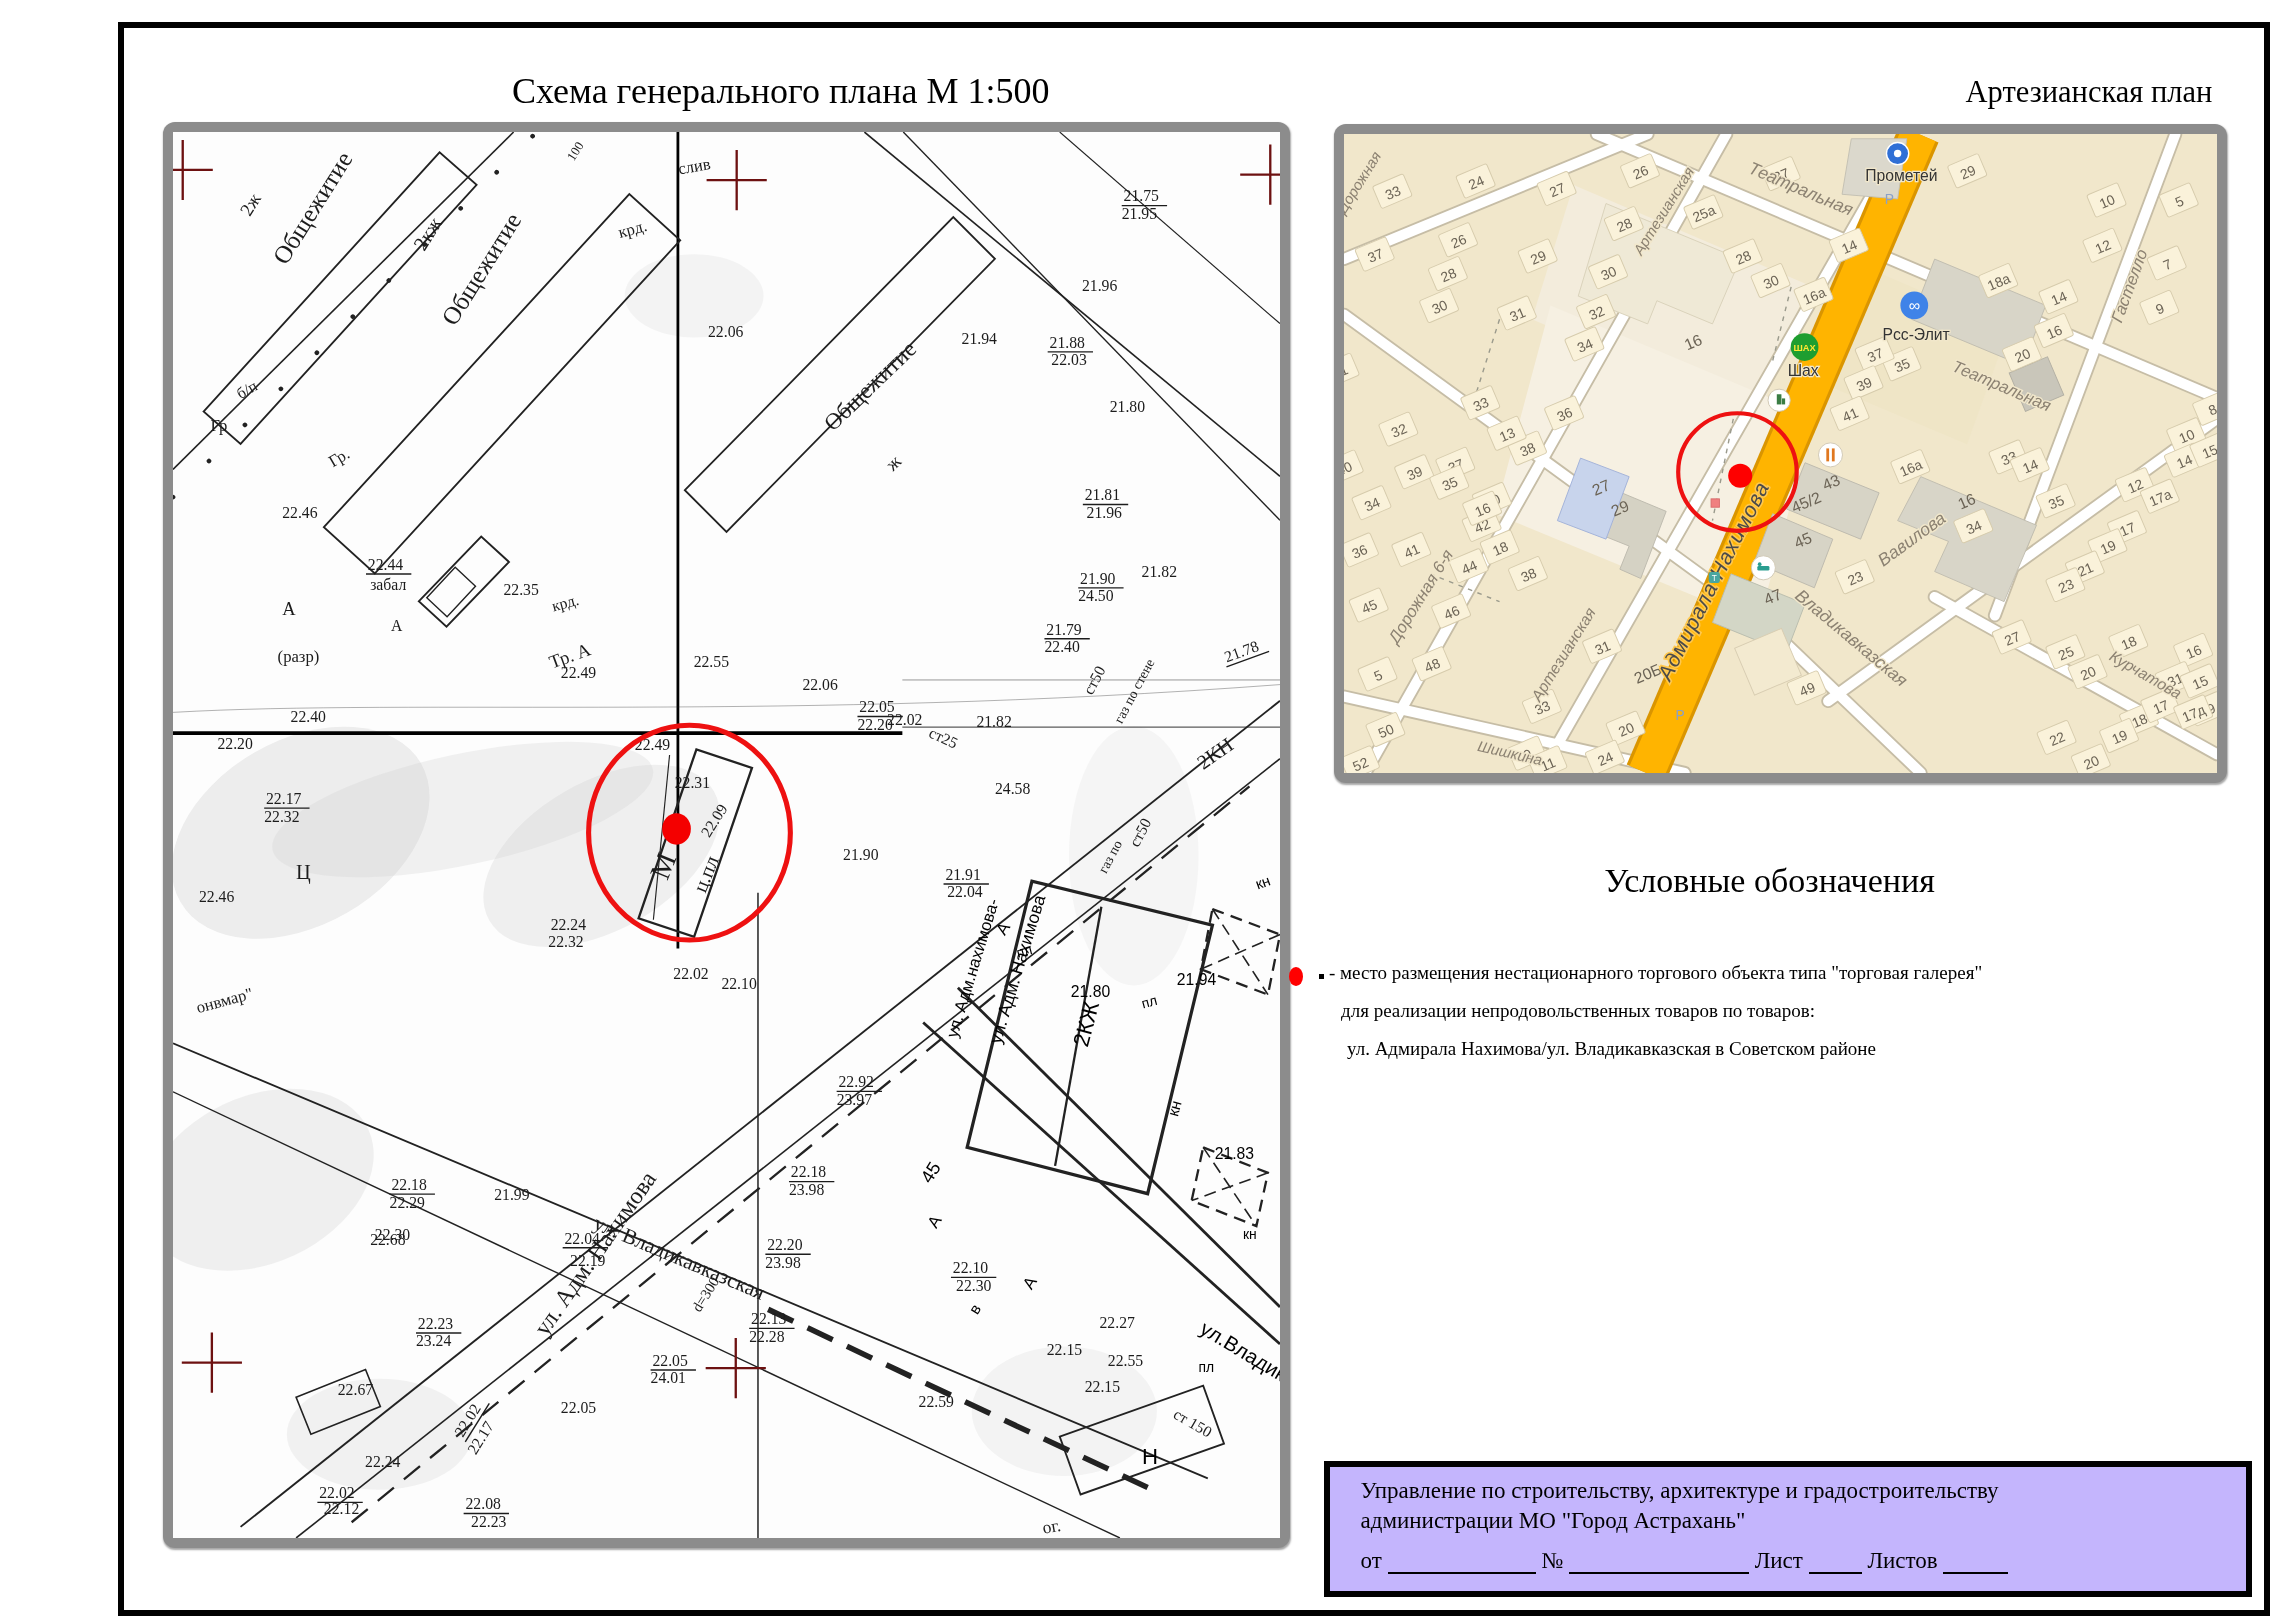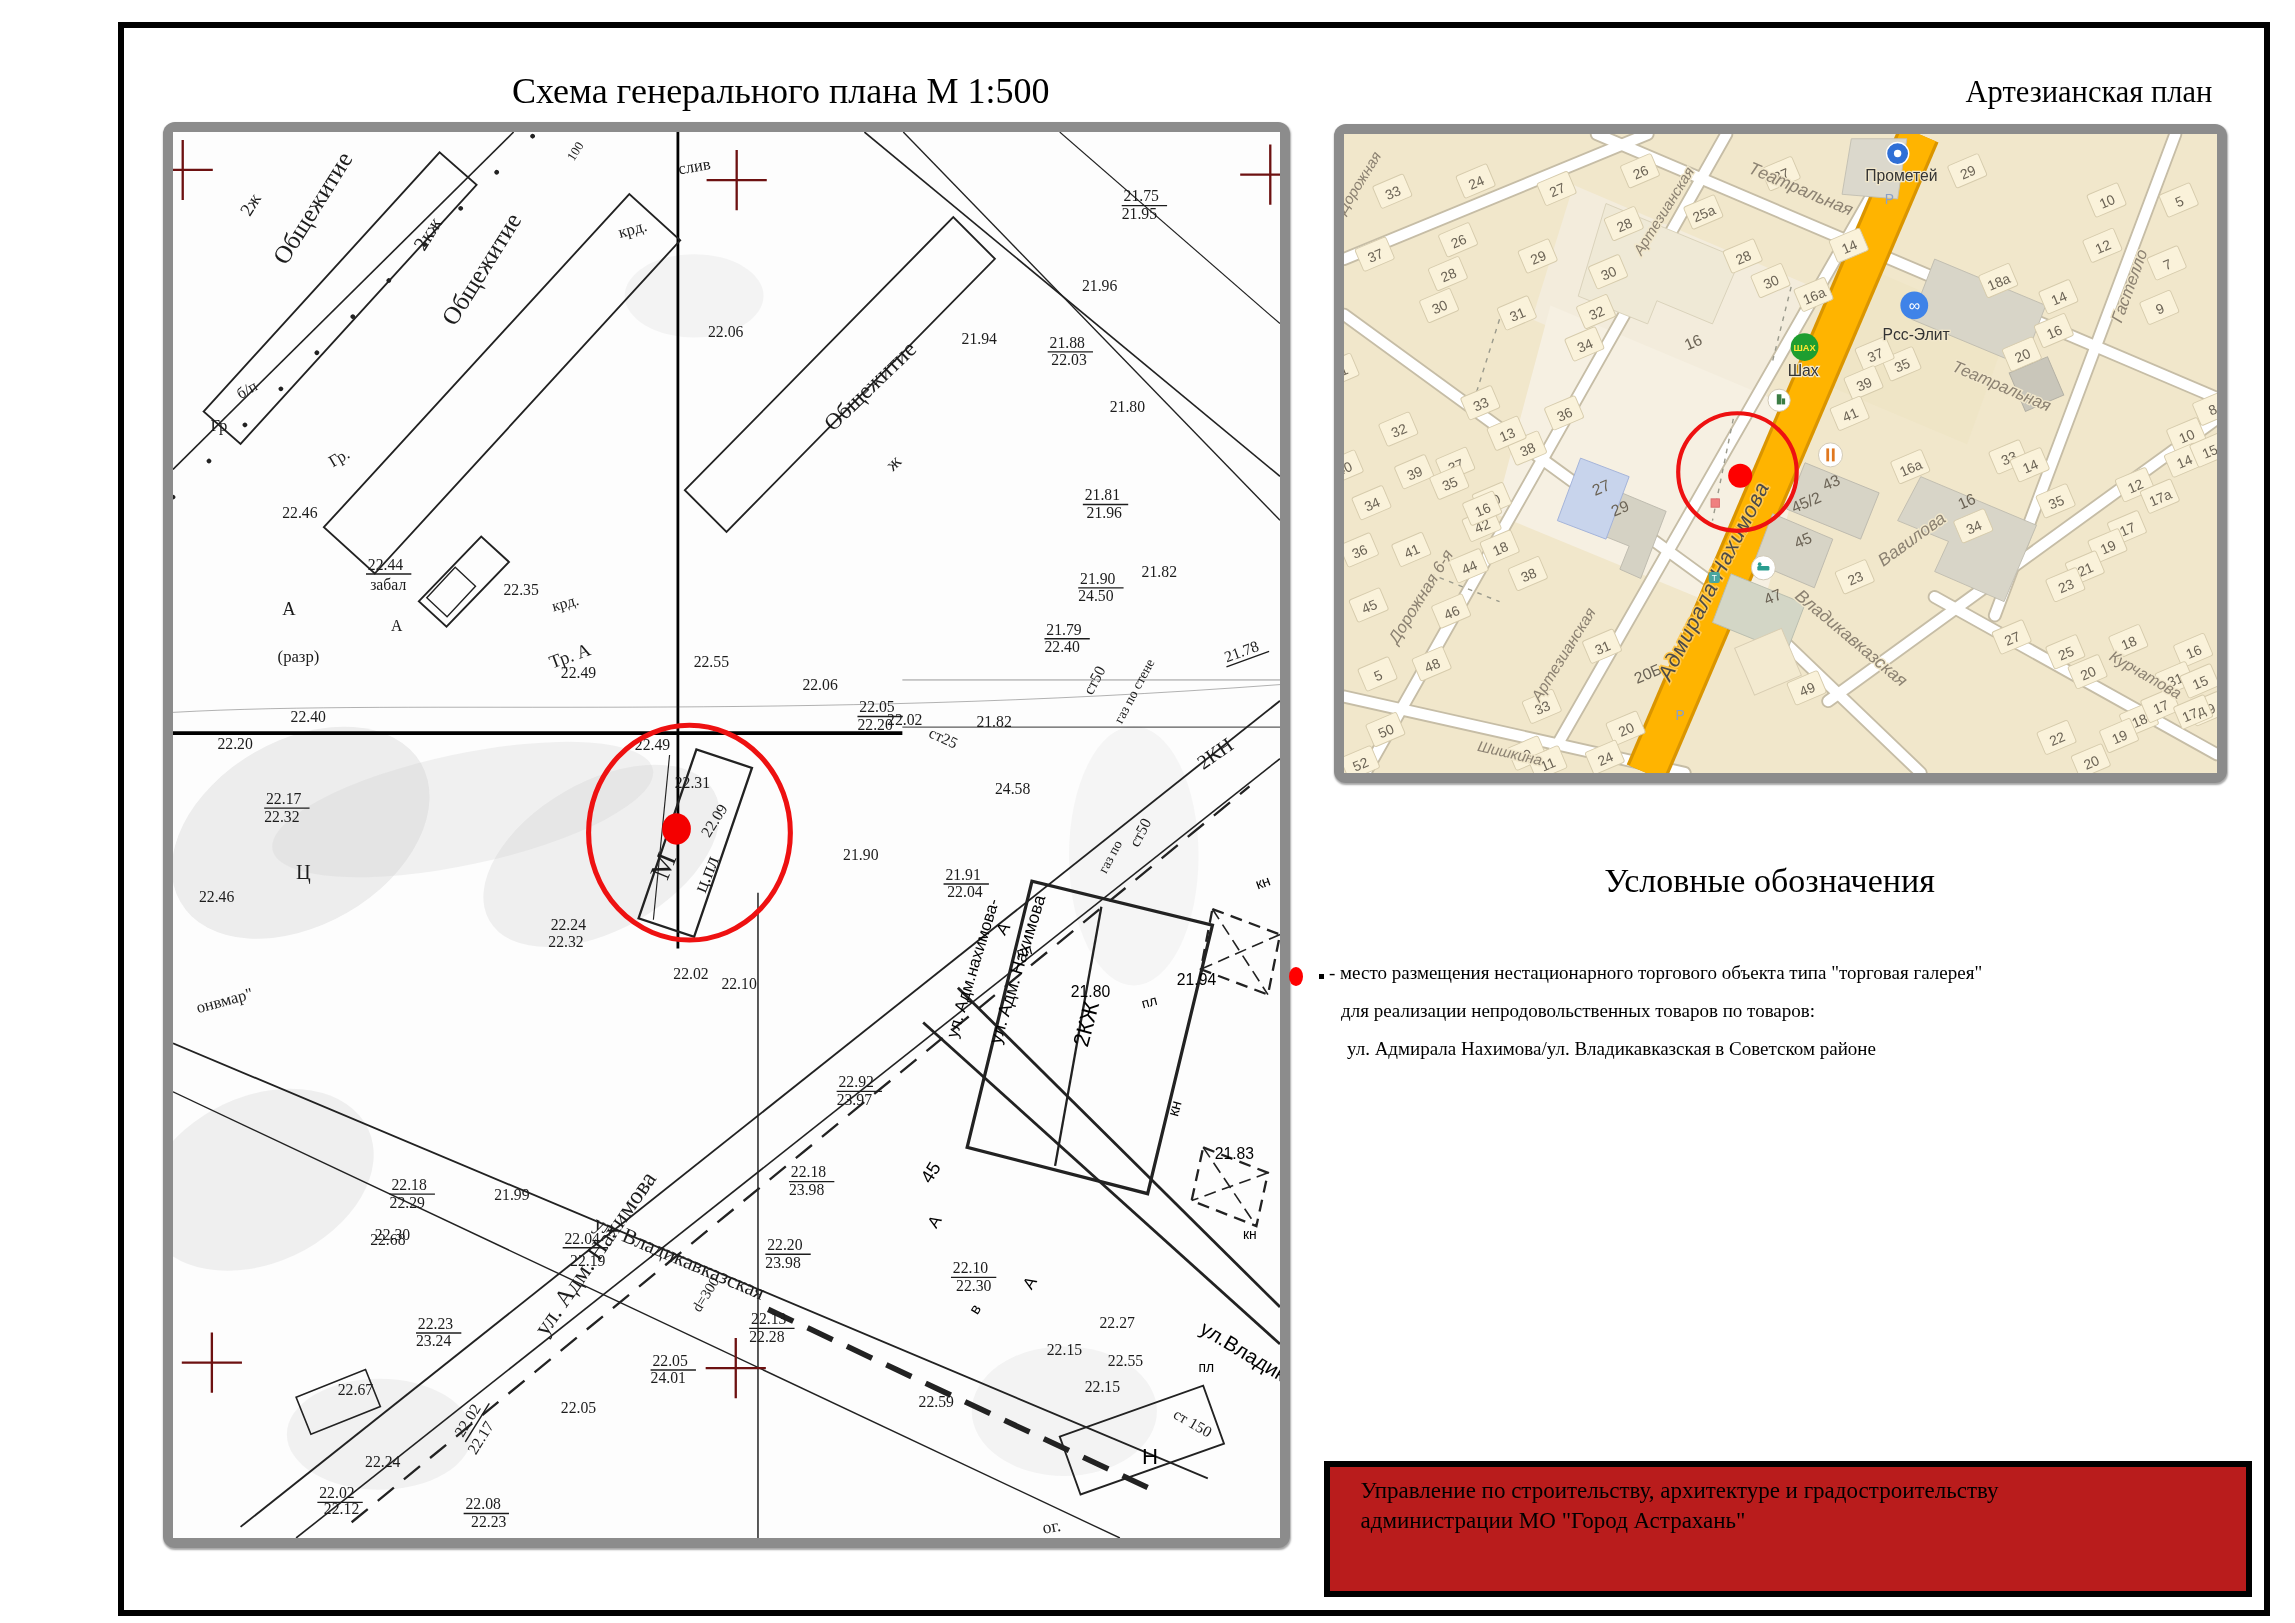--- a/index.html
+++ b/index.html
@@ -12,21 +12,21 @@
   .map-inner{position:absolute;left:10.2px;top:10.2px;background:#fdfdfd;overflow:hidden;}
   #left-map-inner{width:1107px;height:1406px;}
   #right-map-inner{width:873px;height:639px;background:#f1e7cb;}
   .title{color:#000;white-space:nowrap;}
   #title-left{left:512px;top:70px;width:694px;text-align:left;font-size:36px;}
   #title-right{left:1913px;top:75px;width:352px;text-align:center;font-size:30.5px;}
   #legend-title{left:1538px;top:862px;width:463px;text-align:center;font-size:34px;}
   .legend-line{font-size:19px;color:#000;white-space:nowrap;}
   #legend-dot{left:1289px;top:967px;width:14px;height:19.4px;border-radius:50%;}
   #legend-bullet{left:1319px;top:974px;width:5.1px;height:5.1px;background:#000;}
-  #title-block{left:1324px;top:1461px;width:928px;height:136px;border:6.5px solid #000;box-sizing:border-box;background:#b91c1c;}
+  #title-block{left:1324px;top:1461px;width:928px;height:136px;border:6.5px solid #000;box-sizing:border-box;background:#c4b5fd;}
   .tb-line{position:absolute;left:30.5px;font-size:23px;white-space:nowrap;color:#000;}
   .uline{display:inline-block;border-bottom:2.3px solid #000;height:24px;vertical-align:bottom;}
   svg text{user-select:none;}
   .inklab{font-family:"Liberation Serif",serif;fill:#1c1c1c;}
   .cadlab{font-family:"Liberation Sans",sans-serif;fill:#000;}
   .elev{font-family:"Liberation Serif",serif;fill:#1c1c1c;}
   .rm-house{font-family:"Liberation Sans",sans-serif;fill:#6b6355;}
   .rm-street{font-family:"Liberation Sans",sans-serif;fill:#8c8272;paint-order:stroke;stroke:#f1e7cb;stroke-width:6px;}
   .rm-main{font-family:"Liberation Sans",sans-serif;fill:#4a4a4a;paint-order:stroke;stroke:#ffc84d;stroke-width:7px;letter-spacing:2px;}
   .rm-poilab{font-family:"Liberation Sans",sans-serif;fill:#333;paint-order:stroke;stroke:#f1e7cb;stroke-width:5px;}
@@ -573,14 +573,24 @@
 <div class="abs title" id="legend-title">Условные обозначения</div>
 <div class="abs" id="legend-dot" style="background: rgb(255, 0, 0);"></div>
 <div class="abs" id="legend-bullet"></div>
 <div class="abs legend-line" style="left:1329px;top:962px;">- место размещения нестационарного торгового объекта типа "торговая галерея"</div>
 <div class="abs legend-line" style="left:1341px;top:1000px;">для реализации  непродовольственных товаров по товаров:</div>
 <div class="abs legend-line" style="left:1347px;top:1038px;">ул. Адмирала Нахимова/ул. Владикавказская  в Советском районе</div>
 
 <div class="abs" id="title-block">
   <div class="tb-line" style="top:11px;">Управление по строительству, архитектуре и градостроительству</div>
   <div class="tb-line" style="top:41px;">администрации МО "Город Астрахань"</div>
+  <div class="tb-line" style="top:81px;">
+    <span>от</span>
+    <span class="uline" style="width:148px;"></span>
+    <span>№</span>
+    <span class="uline" style="width:180px;"></span>
+    <span>Лист</span>
+    <span class="uline" style="width:53px;"></span>
+    <span>Листов</span>
+    <span class="uline" style="width:65px;"></span>
+  </div>
 </div>
 
 
 </body></html>

